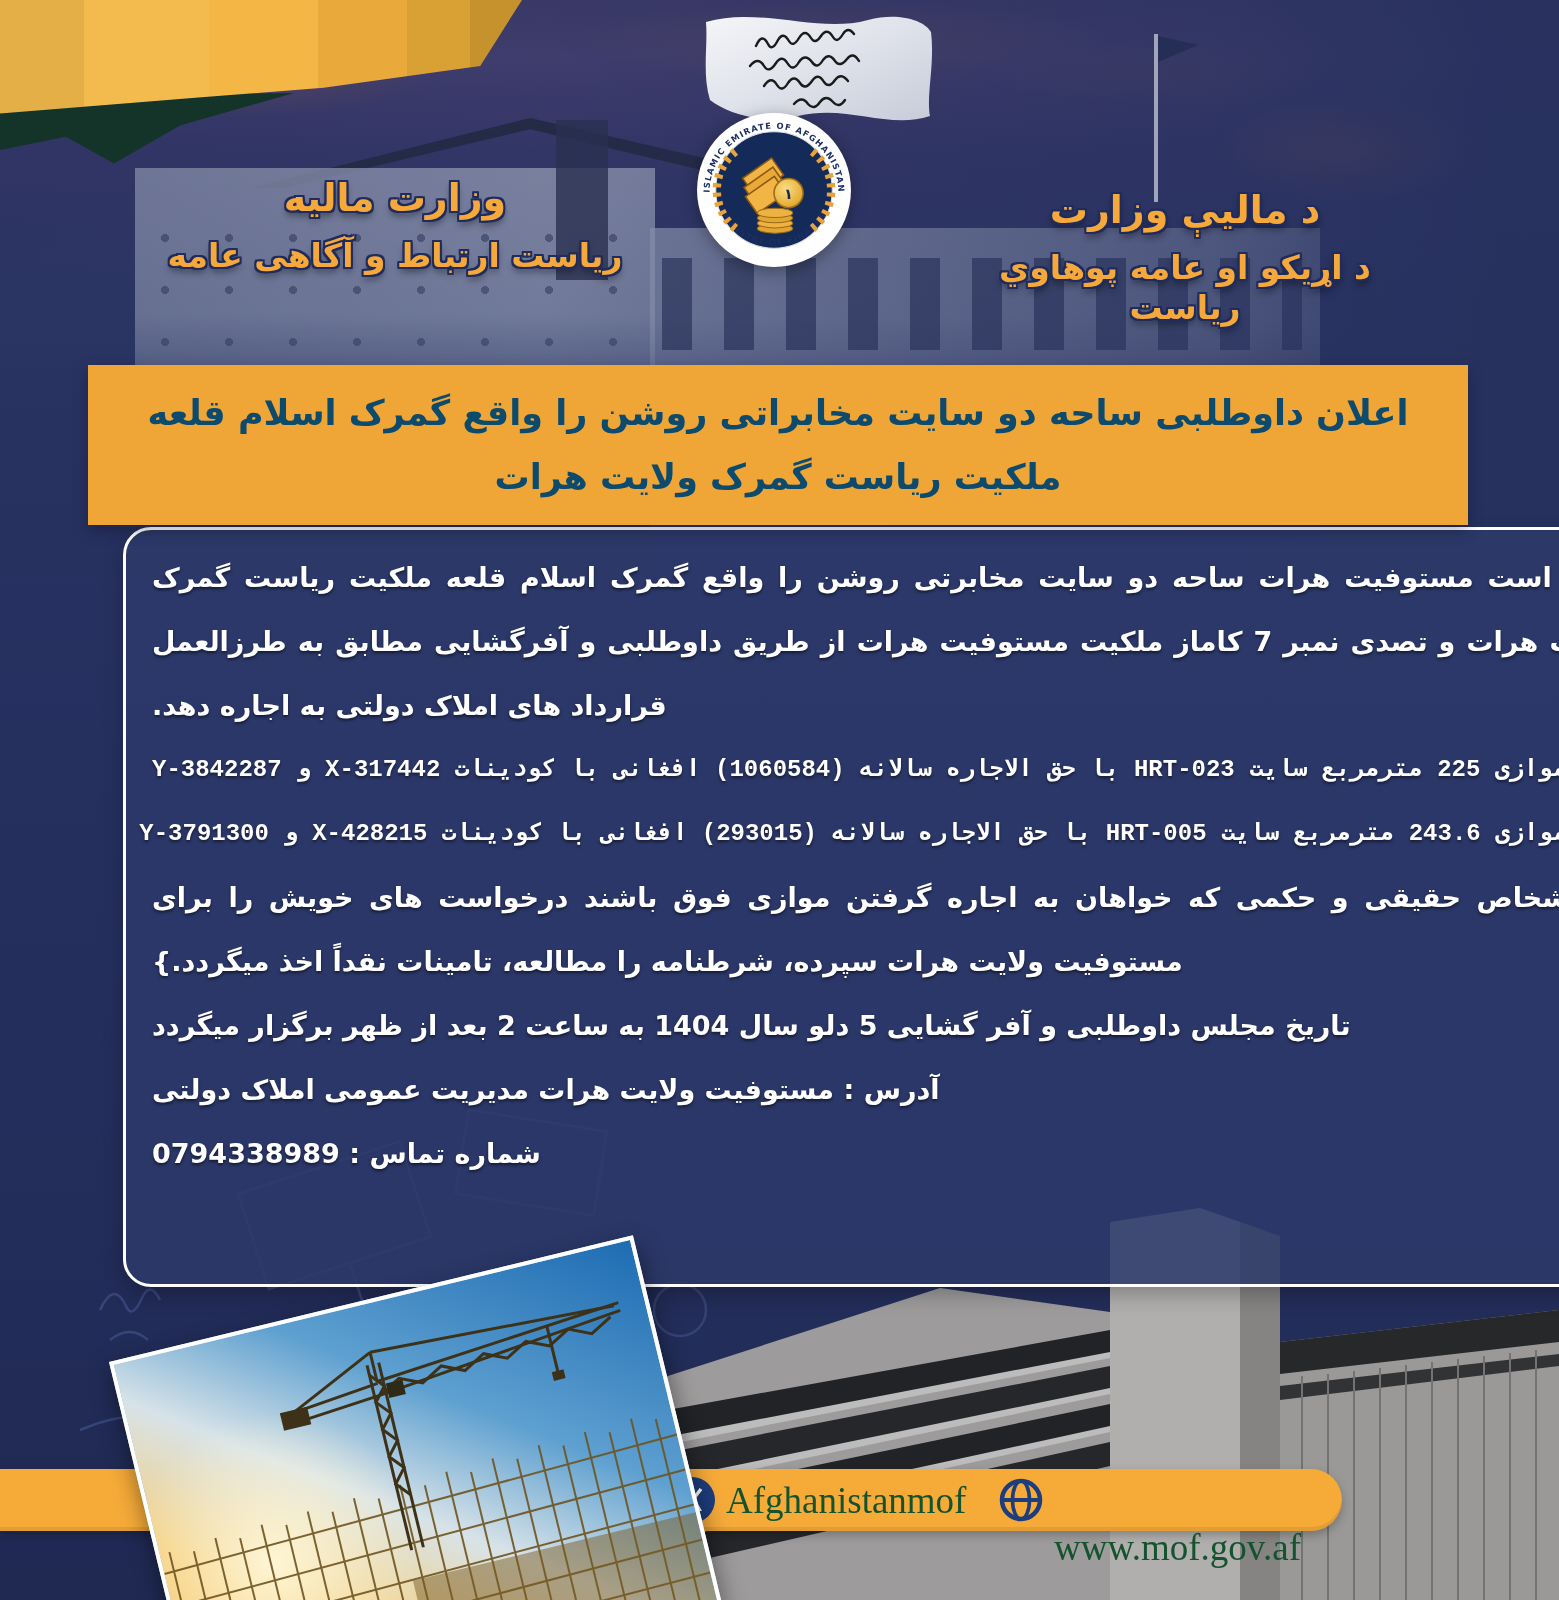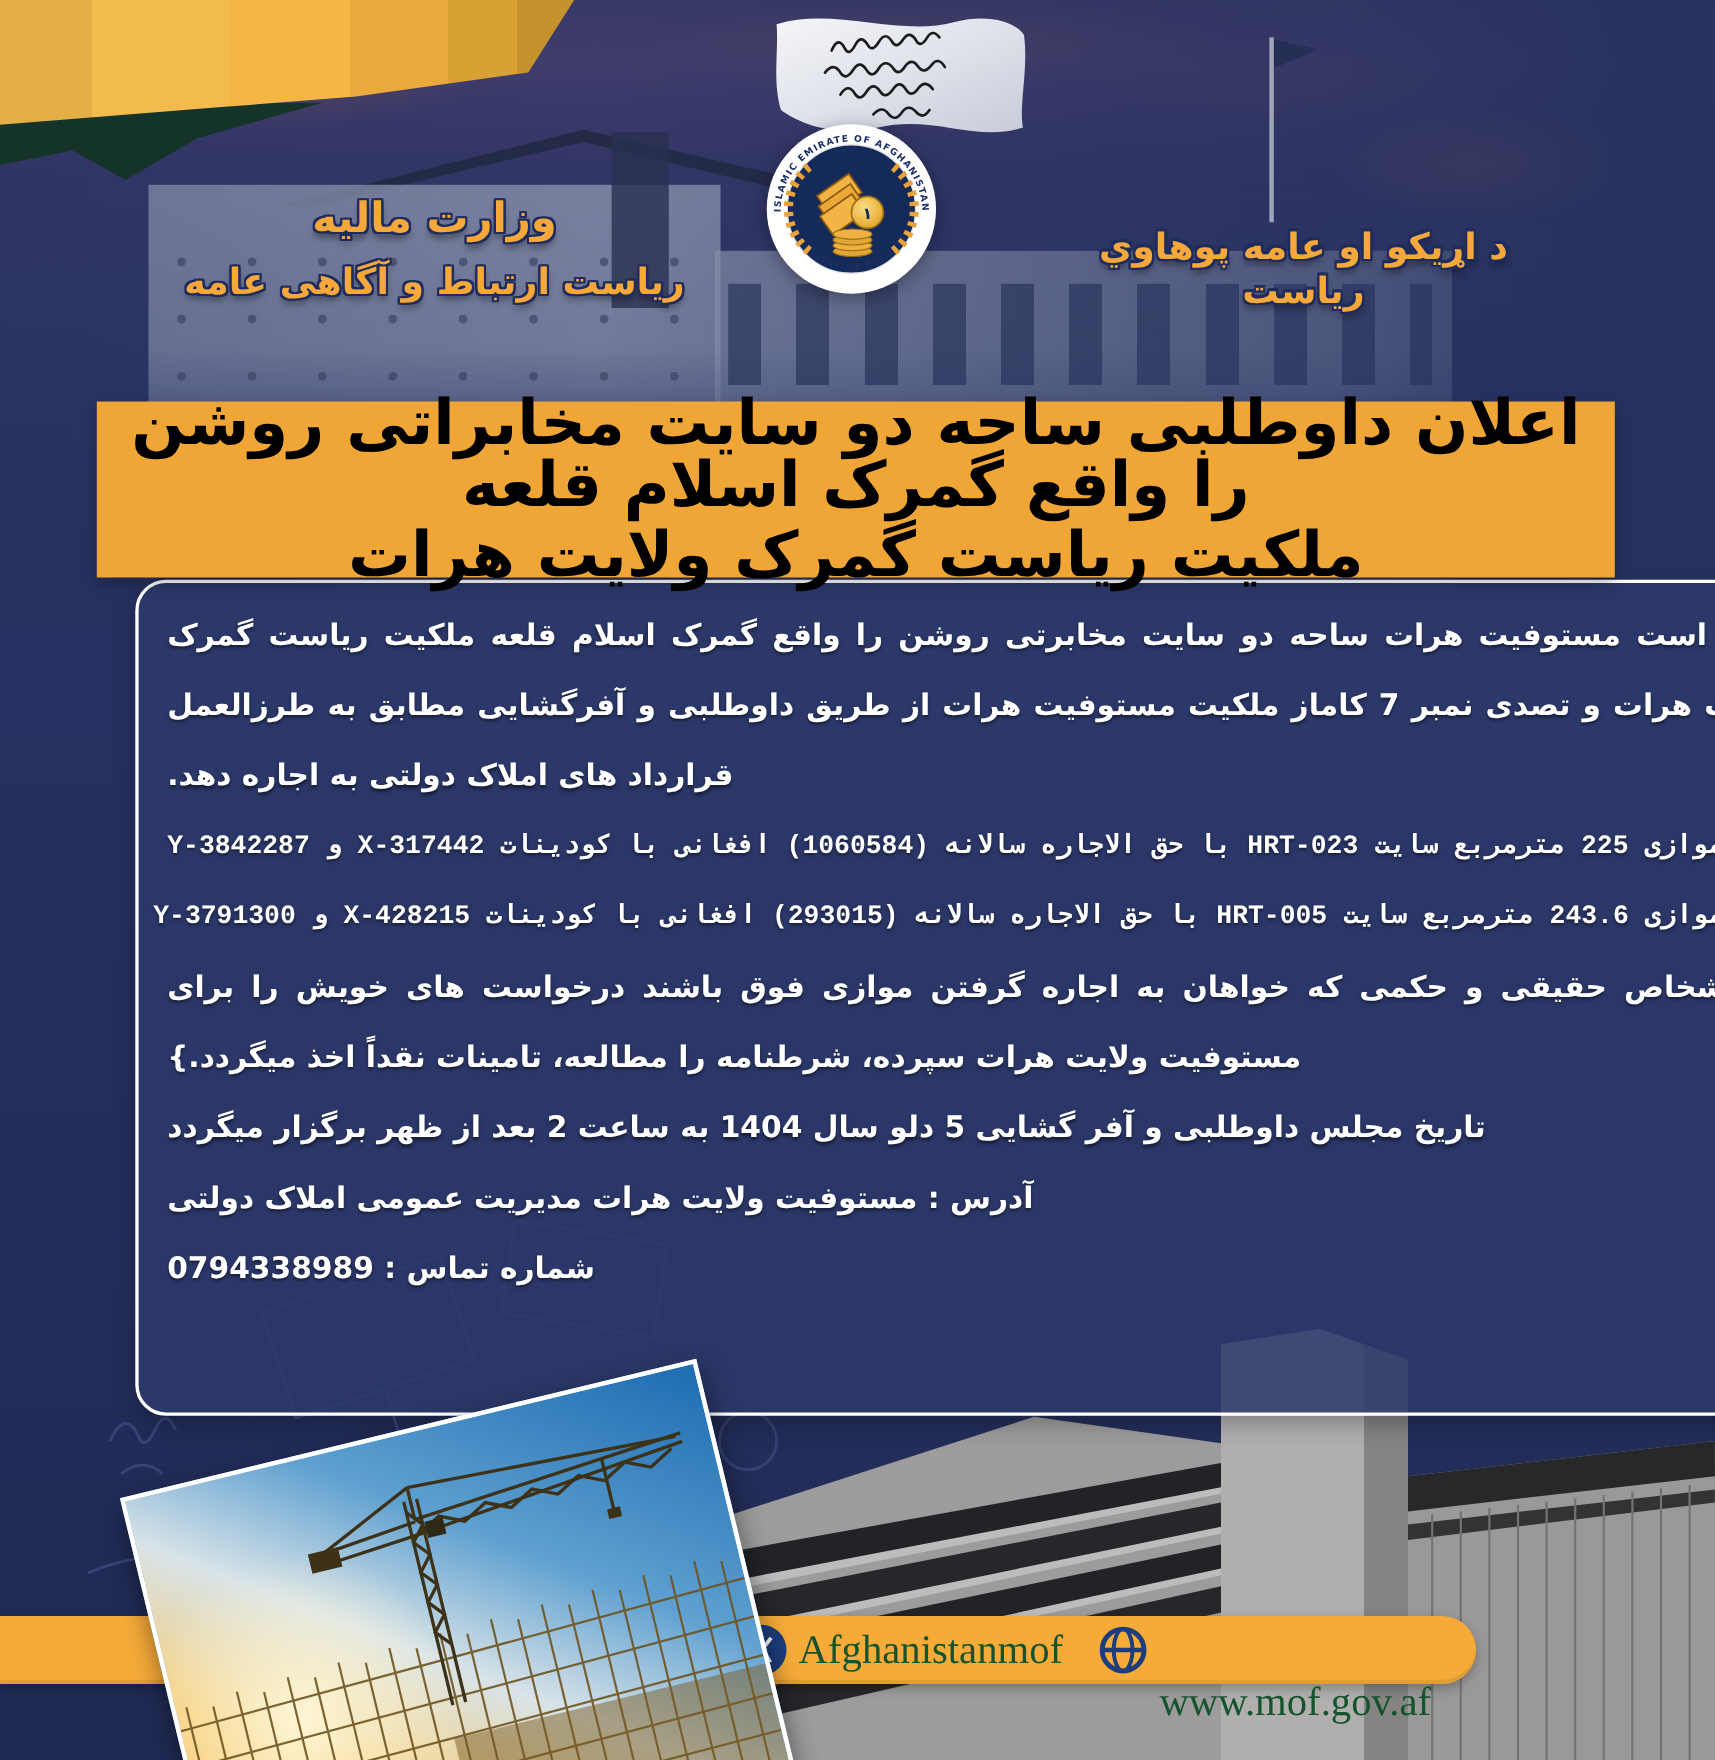--- a/index.html
+++ b/index.html
@@ -50,21 +50,21 @@
   
   .dept{position:absolute;z-index:4;text-align:center;color:#f6a93a;font-weight:bold;direction:rtl;
     text-shadow:-2px 0 #1f2c5e,2px 0 #1f2c5e,0 -2px #1f2c5e,0 2px #1f2c5e,-2px -2px #1f2c5e,2px 2px #1f2c5e,2px -2px #1f2c5e,-2px 2px #1f2c5e,0 5px 7px rgba(0,0,0,.45);}
   .dept-left{left:150px;top:176px;width:490px;}
   .dept-right{left:945px;top:188px;width:480px;}
   .dept .l1{font-size:38px;line-height:44px;}
   .dept .l2{font-size:33px;line-height:40px;margin-top:16px;}
   
   .title-banner{position:absolute;left:88px;top:365px;width:1380px;height:160px;background:#f0a636;z-index:6;
     box-shadow:0 6px 14px rgba(0,0,0,.28);display:flex;flex-direction:column;justify-content:center;gap:8px;}
-  .title-banner .tl{direction:rtl;text-align:center;color:#000000;font-weight:bold;font-size:57px;line-height:56px;}
+  .title-banner .tl{direction:rtl;text-align:center;color:#0c4a6e;font-weight:bold;font-size:35px;line-height:56px;}
   
   .doodles{position:absolute;left:60px;top:1100px;z-index:2;opacity:.55;}
   
   .building-right{position:absolute;left:640px;top:1190px;z-index:2;}
   
   .content-box{position:absolute;left:123px;top:527px;width:1531px;height:760px;z-index:5;
     border:3px solid #ffffff;border-radius:28px;background:rgba(44,57,106,.86);
     box-sizing:border-box;padding:16px 26px 0 26px;box-shadow:0 8px 20px rgba(0,0,0,.25);}
   .bline{direction:rtl;color:#ffffff;font-weight:bold;font-size:27px;line-height:64px;white-space:nowrap;
     text-shadow:0 2px 3px rgba(0,0,0,.5);}
@@ -171,20 +171,21 @@
       <circle cx="89" cy="78" r="14" fill="url(#coin)" stroke="#9c6c16" stroke-width="1.5"></circle>
       <text x="89" y="84" font-size="14" font-weight="bold" fill="#142a58" text-anchor="middle">١</text>
     </svg>
   </div>
 
   <div class="dept dept-left">
     <div class="l1">وزارت مالیه</div>
     <div class="l2">ریاست ارتباط و آگاهی عامه</div>
   </div>
   <div class="dept dept-right">
+    <div class="l1">د مالیې وزارت</div>
     <div class="l2">د اړیکو او عامه پوهاوي ریاست</div>
   </div>
 
   <div class="title-banner">
     <div class="tl">اعلان داوطلبی ساحه دو سایت مخابراتی روشن را واقع گمرک اسلام قلعه</div>
     <div class="tl">ملکیت ریاست گمرک ولایت هرات</div>
   </div>
 
   <div class="doodles">
     <svg width="720" height="500" viewBox="0 0 720 500">

